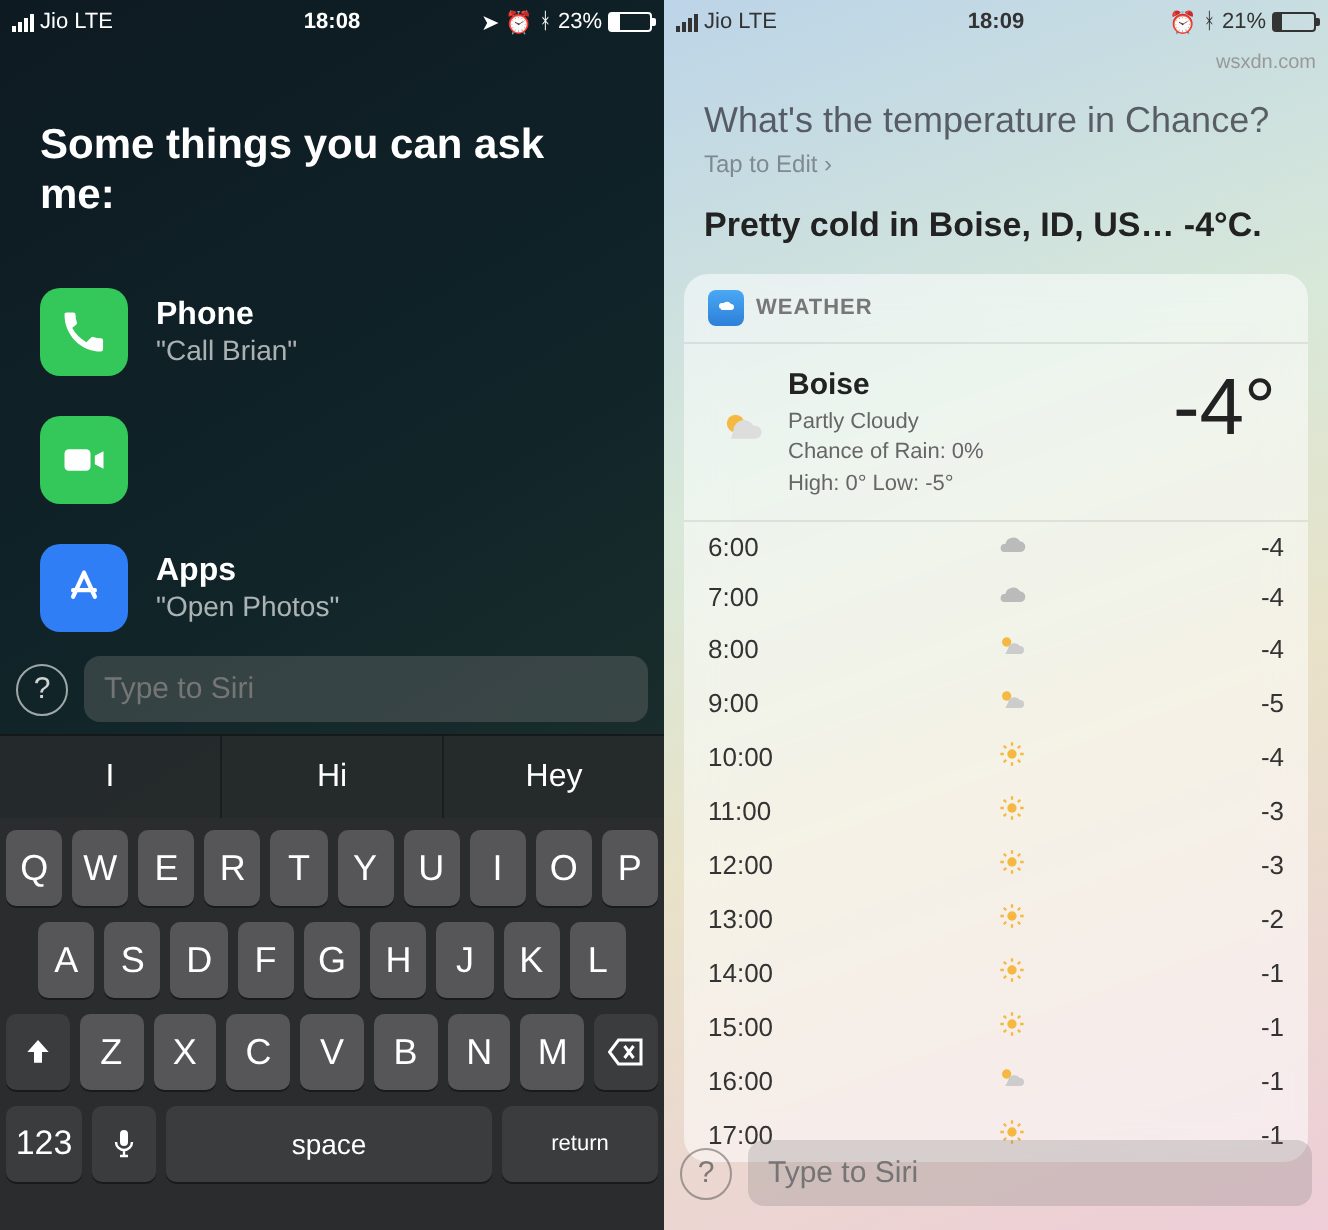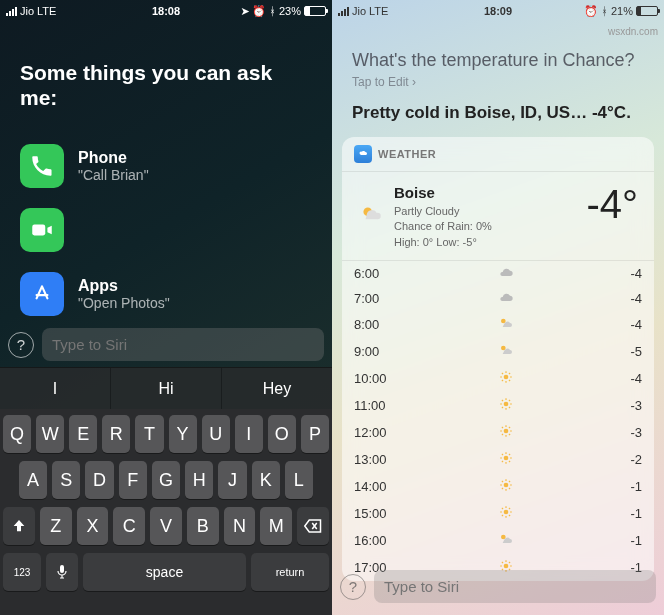--- a/index.html
+++ b/index.html
@@ -34,21 +34,21 @@
 .kb{position:absolute;left:0;right:0;bottom:0;height:206px;background:#2b2c2e;padding:6px 3px 4px;display:flex;flex-direction:column;gap:8px}
 .krow{display:flex;gap:5px;justify-content:center}
 .key{background:#565658;color:#fff;border-radius:5px;height:38px;display:flex;align-items:center;justify-content:center;font-size:18px;box-shadow:0 1px 0 rgba(0,0,0,.4)}
 .krow.top .key,.krow.mid .key{flex:1}
 .krow.mid{padding:0 16px}
 .krow.low{padding:0}
 .krow.low .key{flex:1}
 .key.mod{background:#3b3c3e;flex:0 0 38px}
 .krow.bot .key{background:#3b3c3e}
 .key.space{flex:1;background:#565658;font-size:14px}
-.key.num{flex:0 0 38px;font-size:10px}
+.key.num{flex:0 0 38px;font-size:17px}
 .key.mic{flex:0 0 32px}
 .key.ret{flex:0 0 78px;font-size:11px}
 .query{padding:30px 20px 4px;color:rgba(50,50,60,.75);font-size:18px;font-weight:400}
 .tap{padding:0 20px 14px;color:rgba(70,70,80,.55);font-size:12px}
 .answer{padding:0 20px 14px;color:#222;font-size:17px;font-weight:700}
 .card{margin:0 10px;background:rgba(255,255,255,.55);border-radius:12px;overflow:hidden;backdrop-filter:blur(10px)}
 .cardhdr{display:flex;align-items:center;gap:6px;padding:8px 12px;border-bottom:.5px solid rgba(0,0,0,.08)}
 .wicon{width:18px;height:18px;background:linear-gradient(#4aa8f5,#2d7fd8);border-radius:4px;display:flex;align-items:center;justify-content:center}
 .wicon svg{width:12px;height:12px}
 .cardhdr span{color:#777;font-size:11px;letter-spacing:.5px;font-weight:700}

